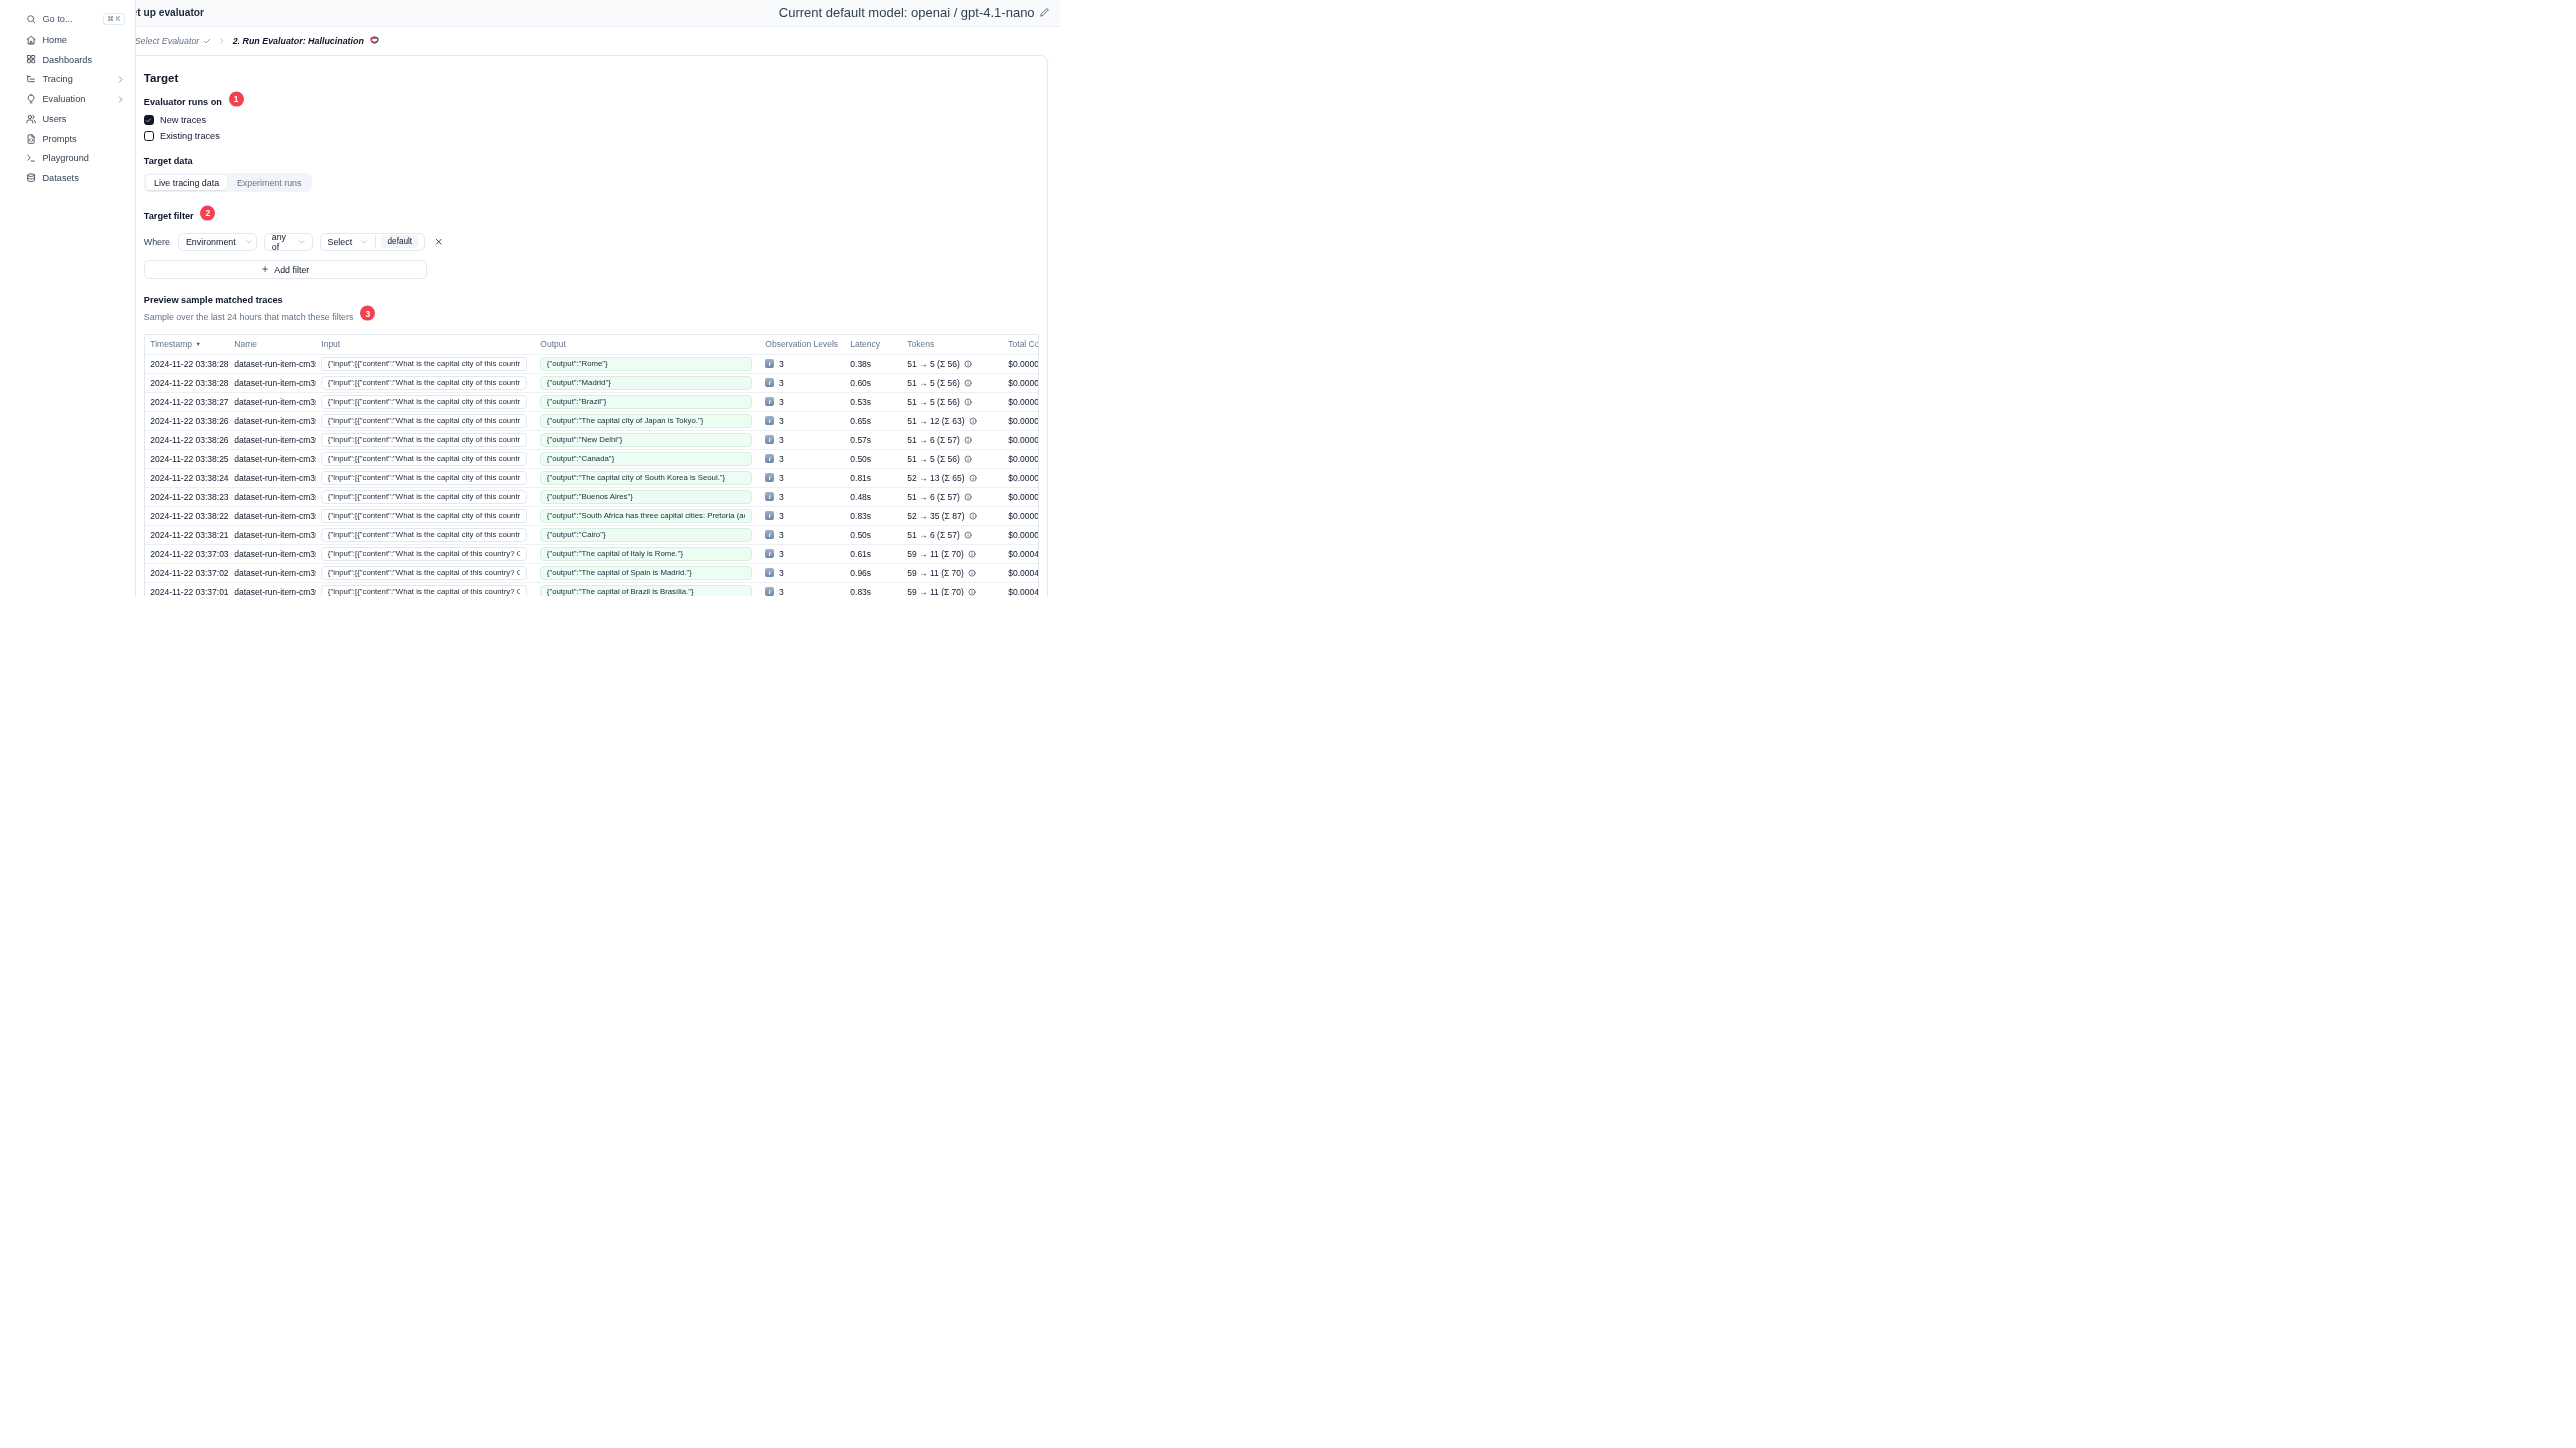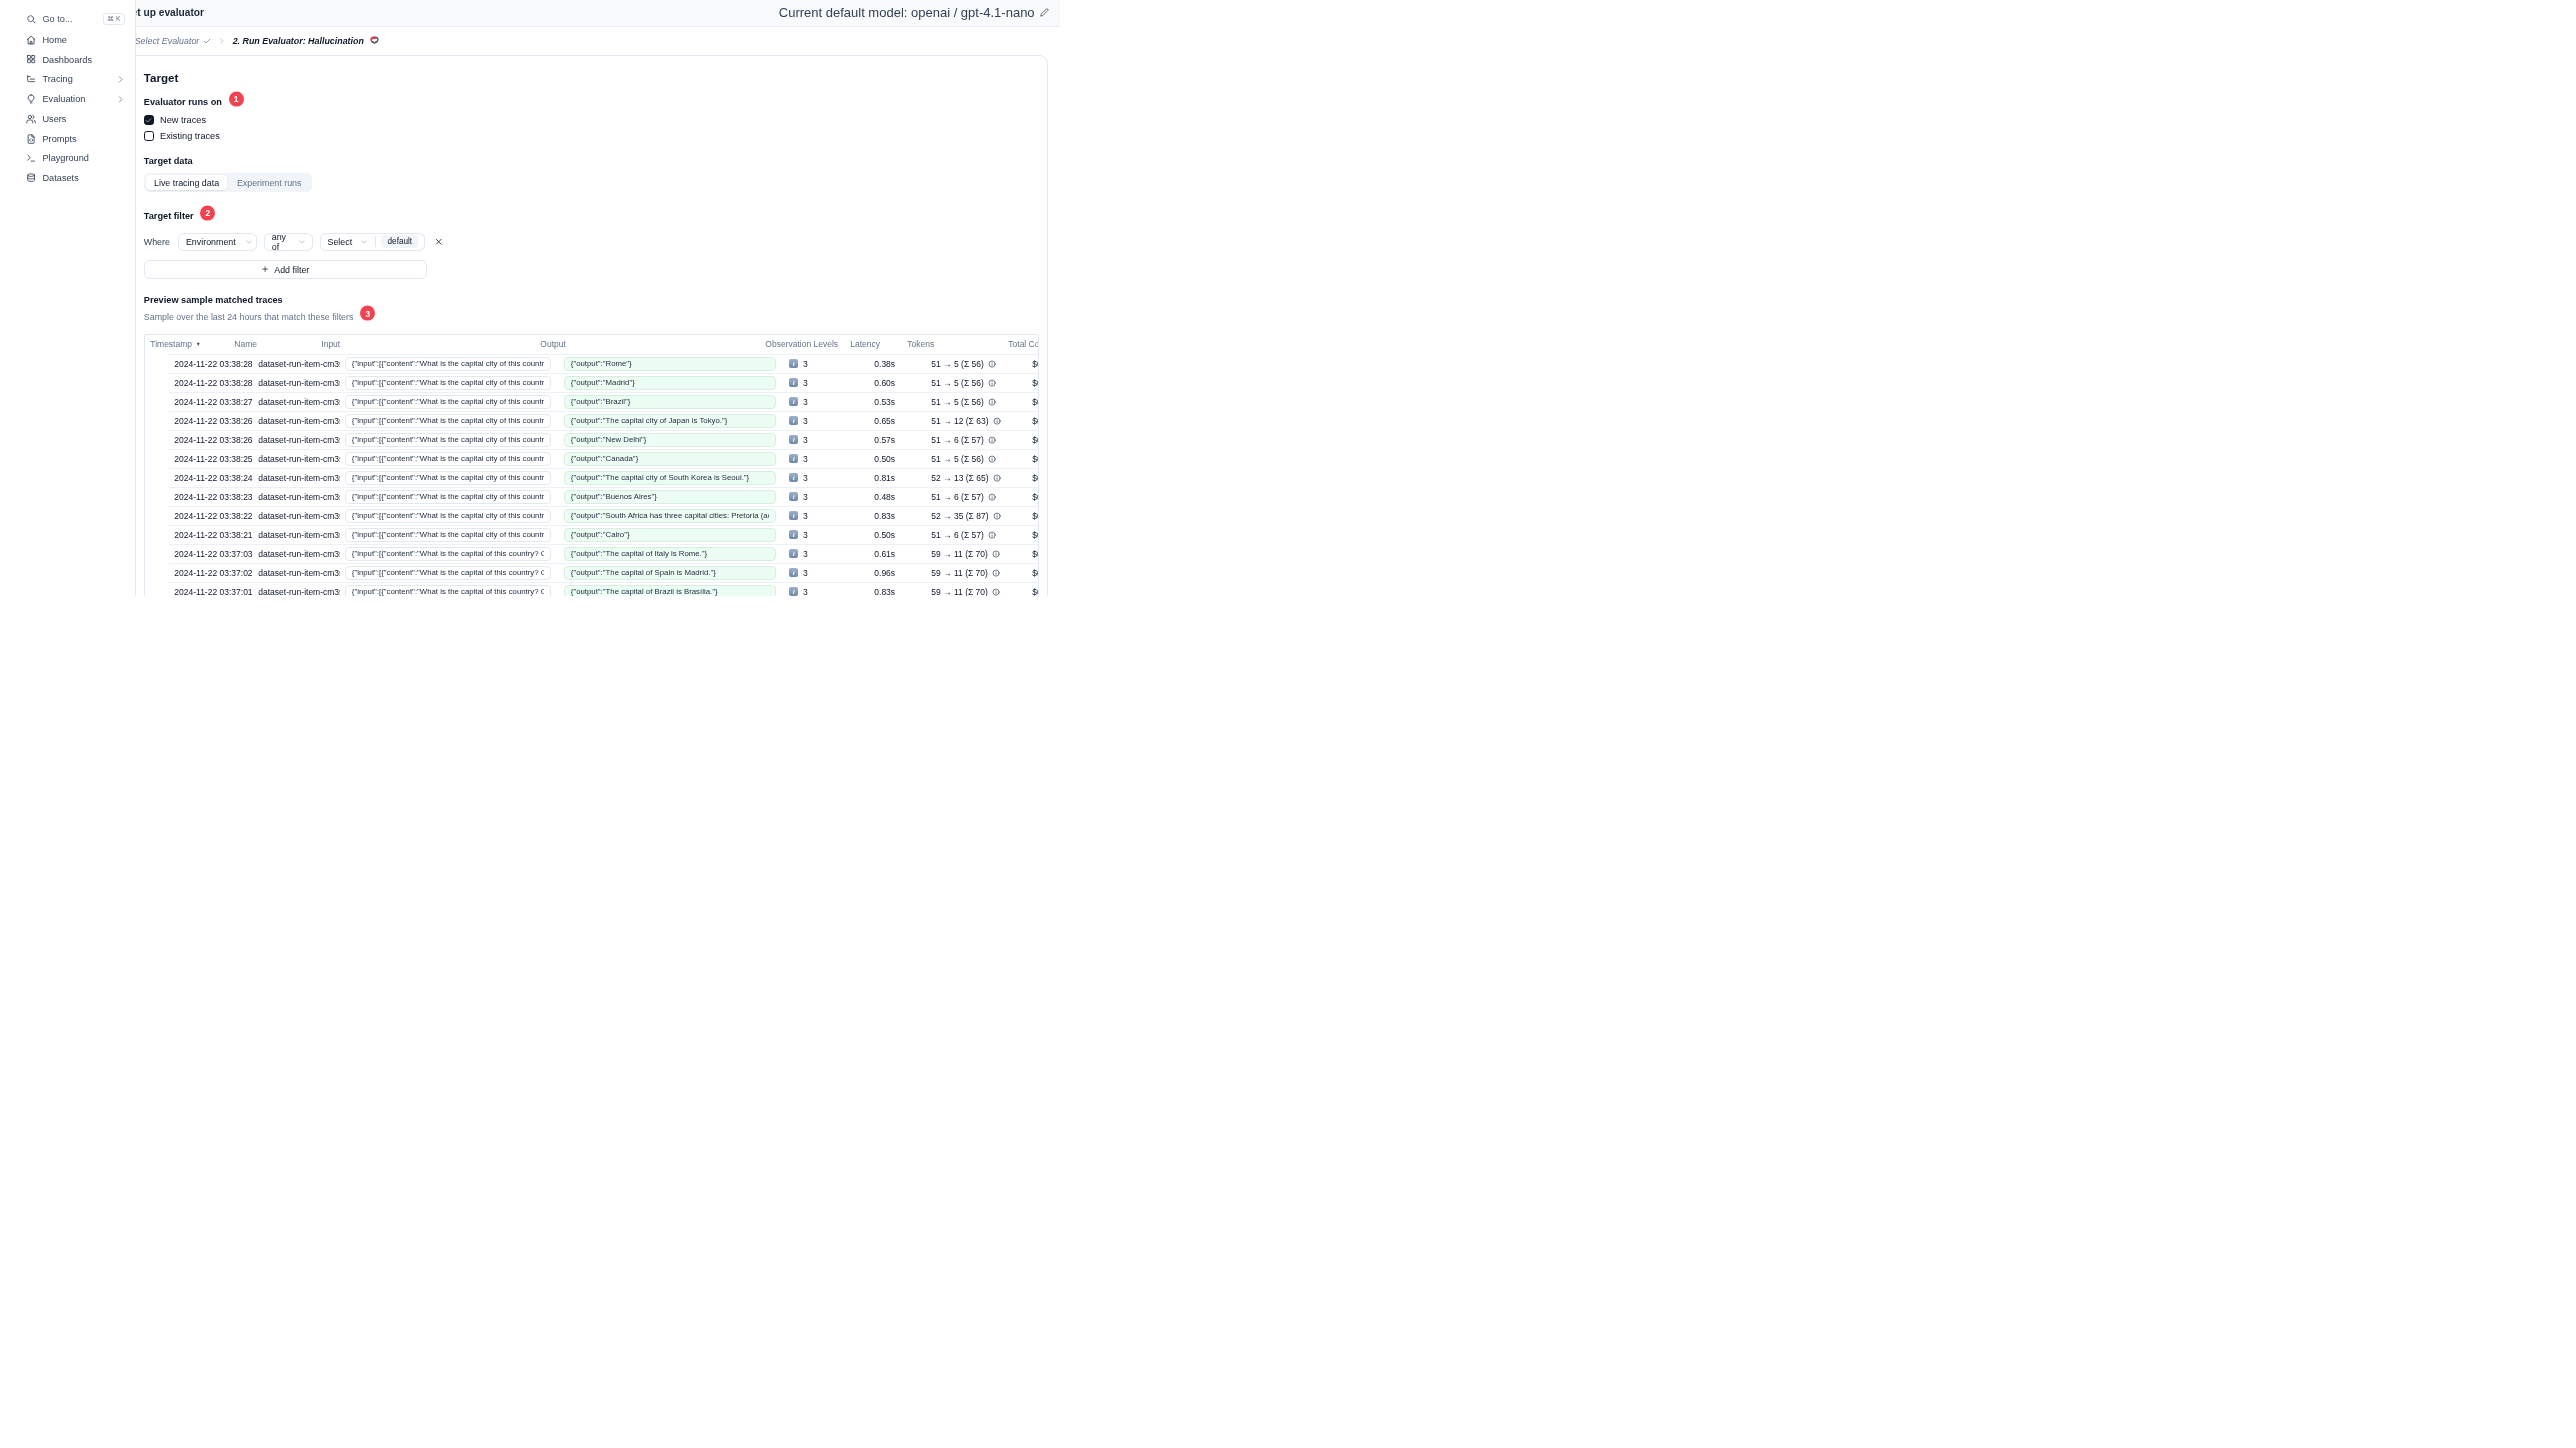--- a/index.html
+++ b/index.html
@@ -100,21 +100,21 @@
   }
   #add-filter-btn .icn { width:8.2px; height:8.2px; }
 
   #preview-title { margin-top:16.4px; display:block; font-size:9.2px; font-weight:600; }
   #preview-sub { margin-top:4.1px; color:#64748b; font-size:8.9px; display:inline-flex; align-items:center;text-align:right; }
 
   
   #table-wrap { margin-top:9.5px; border:0.7px solid #e2e8f0; border-radius:2px; overflow:hidden; width:895px; }
   .trow, #thead { display:flex; align-items:center; width:968px; }
   #thead { height:19px; color:#64748b; font-size:8.5px; font-weight:400; }
-  .trow { height:19px; border-top:0.7px solid #edf1f6; font-size:8.5px;margin-left:24px; }
+  .trow { height:19px; border-top:0.7px solid #edf1f6; font-size:8.5px; }
   .cell { padding-left:5.5px; flex:none; display:flex; align-items:center; overflow:hidden; white-space:nowrap; }
   .col0 { width:84px; } .col1 { width:87px; } .col2 { width:219px; } .col3 { width:225px; }
   .col4 { width:85px; } .col5 { width:57px; }  .col6 { width:101px; } .col7 { width:102px; }
   .sort { font-size:5.5px; color:#475569; margin-left:3.4px; }
   .chip {
     width:calc(100% - 8.2px); height:14.3px; border-radius:4.1px; border:0.7px solid #e2e8f0;
     background:#fff; display:flex; align-items:center; padding:0 5.5px; overflow:hidden;
   }
   .chip span { font-size:7.8px; color:#1e293b; white-space:nowrap; overflow:hidden; }
   .chip.out { background:#ecfdf3; border-color:#d8eee1; }

